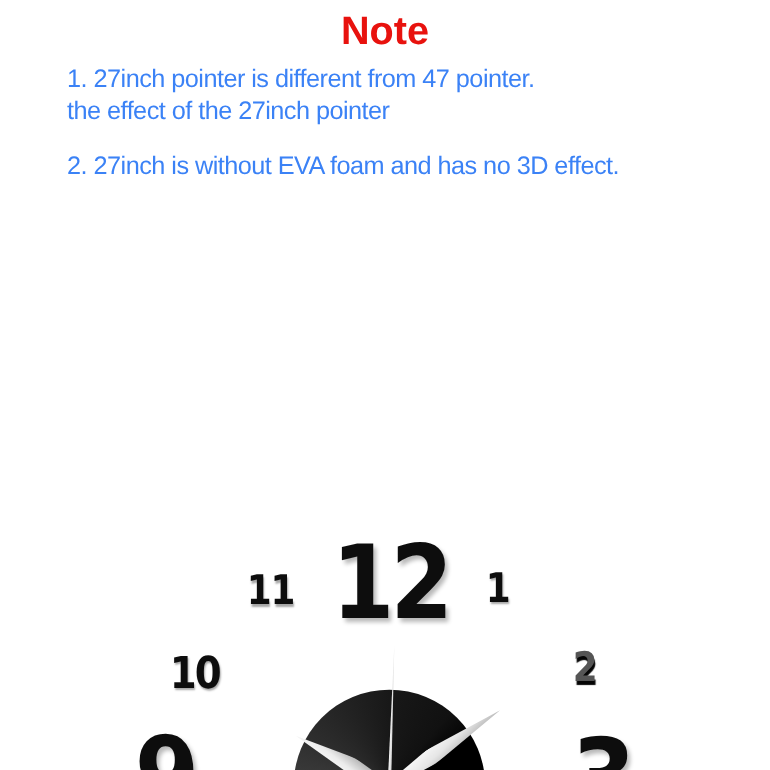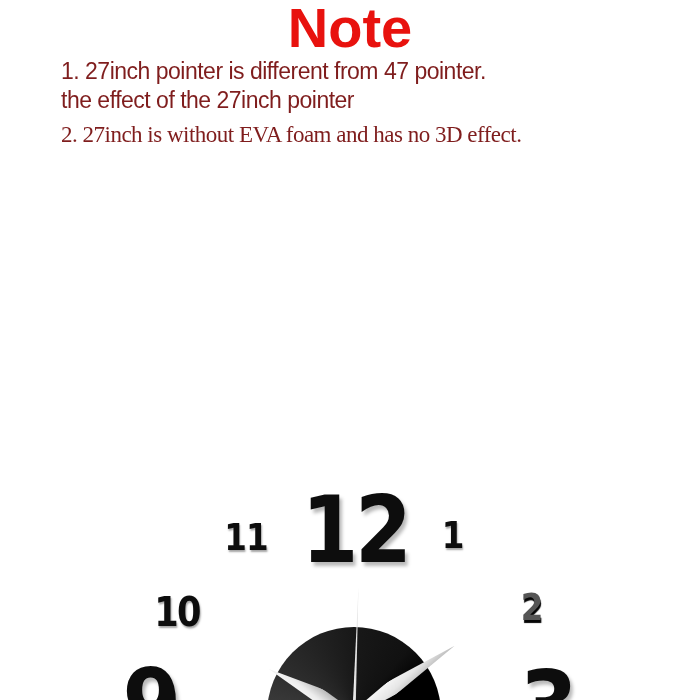--- a/index.html
+++ b/index.html
@@ -4,28 +4,28 @@
 <style>
   html,body { margin:0; padding:0; background:#ffffff; }
   .stage {
     position:relative; width:700px; height:700px; background:#ffffff;
     overflow:hidden; font-family:"Liberation Sans", sans-serif;
   }
 
   
   .note-title {
     position:absolute; top:8px; left:0; width:700px;
-    text-align:center; font-size:56px; line-height:40px; font-weight:bold;
+    text-align:center; font-size:36px; line-height:40px; font-weight:bold;
     color:#e8120e; letter-spacing:0;
   }
   .note-body {
     position:absolute; left:61px; top:57px; width:600px;
-    color:#7f1d1d; font-size:23px; line-height:29px; letter-spacing:-0.5px;
+    color:#3b82f6; font-size:23px; line-height:29px; letter-spacing:-0.5px;
   }
-  .note-body .para2 { margin-top:5px;font-family:Liberation Serif, serif; }
+  .note-body .para2 { margin-top:21px; }
   .note-line { white-space:nowrap; }
 
   
   .clock { position:absolute; left:0; top:240px; width:700px; height:460px; }
 
   .face-disc {
     position:absolute; left:267px; top:387px; width:174px; height:174px;
     border-radius:50%;
     background: conic-gradient(from 0deg at 50% 50%,
       #181818 0deg,

